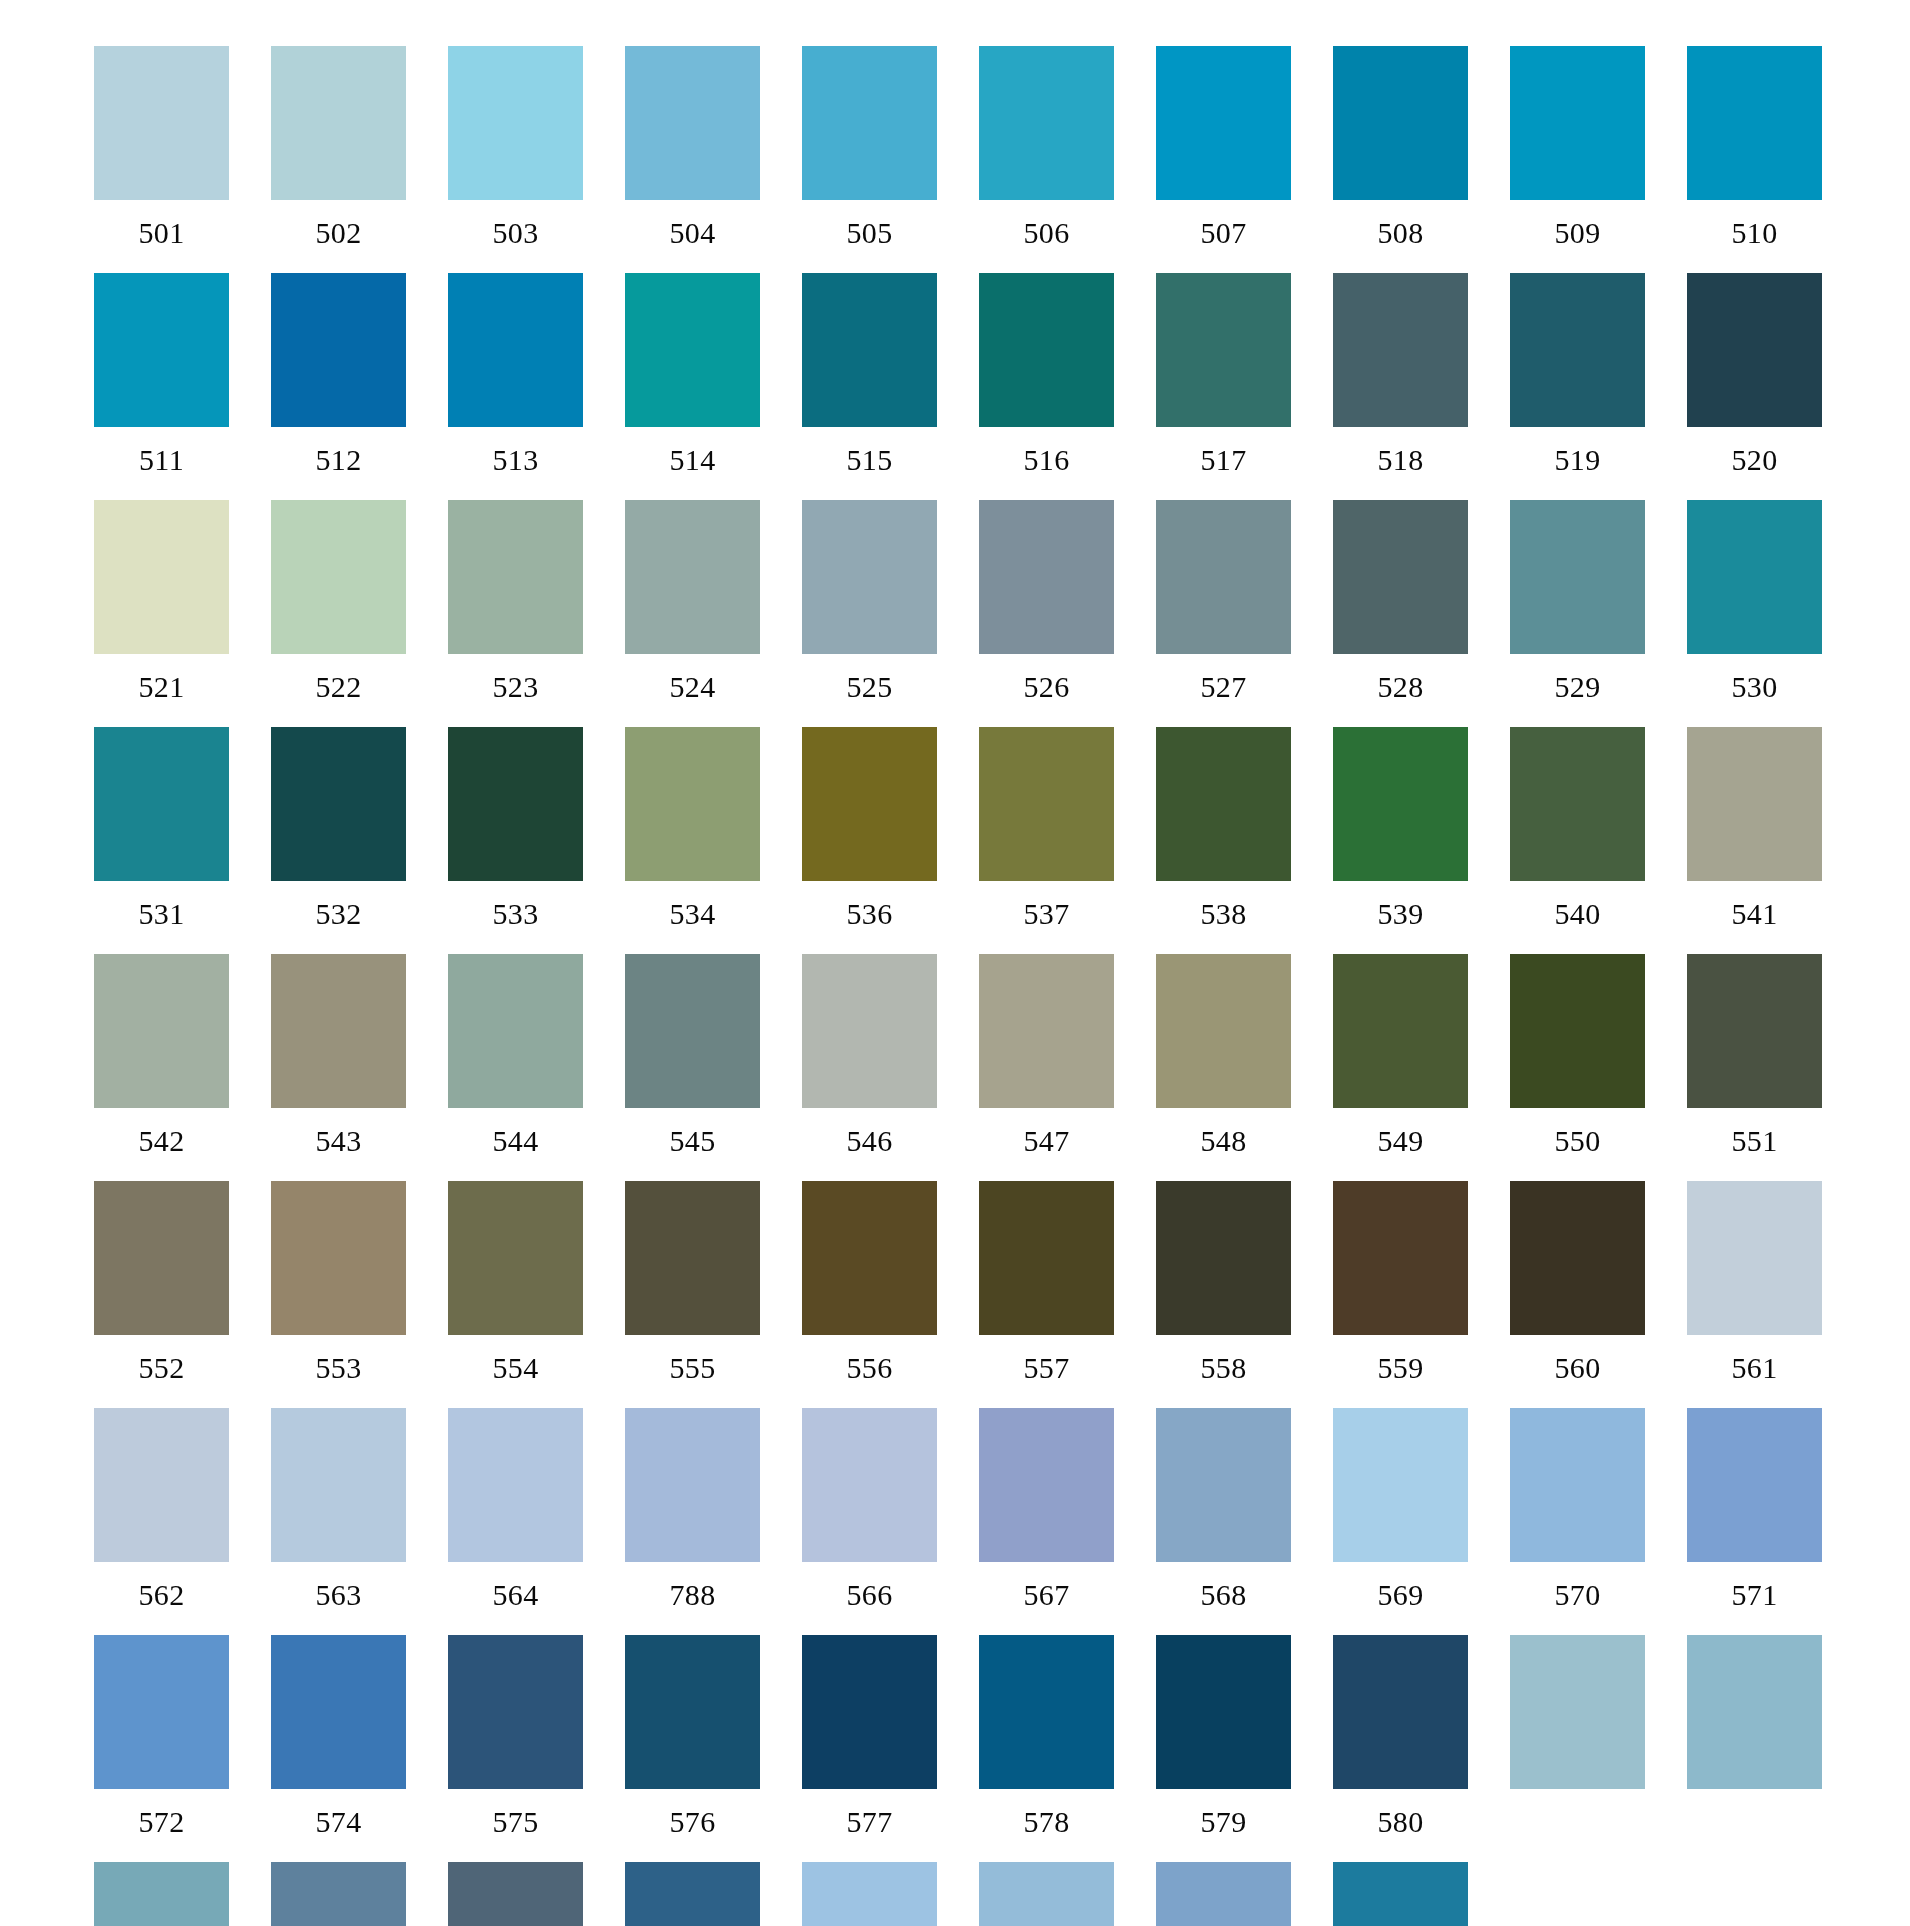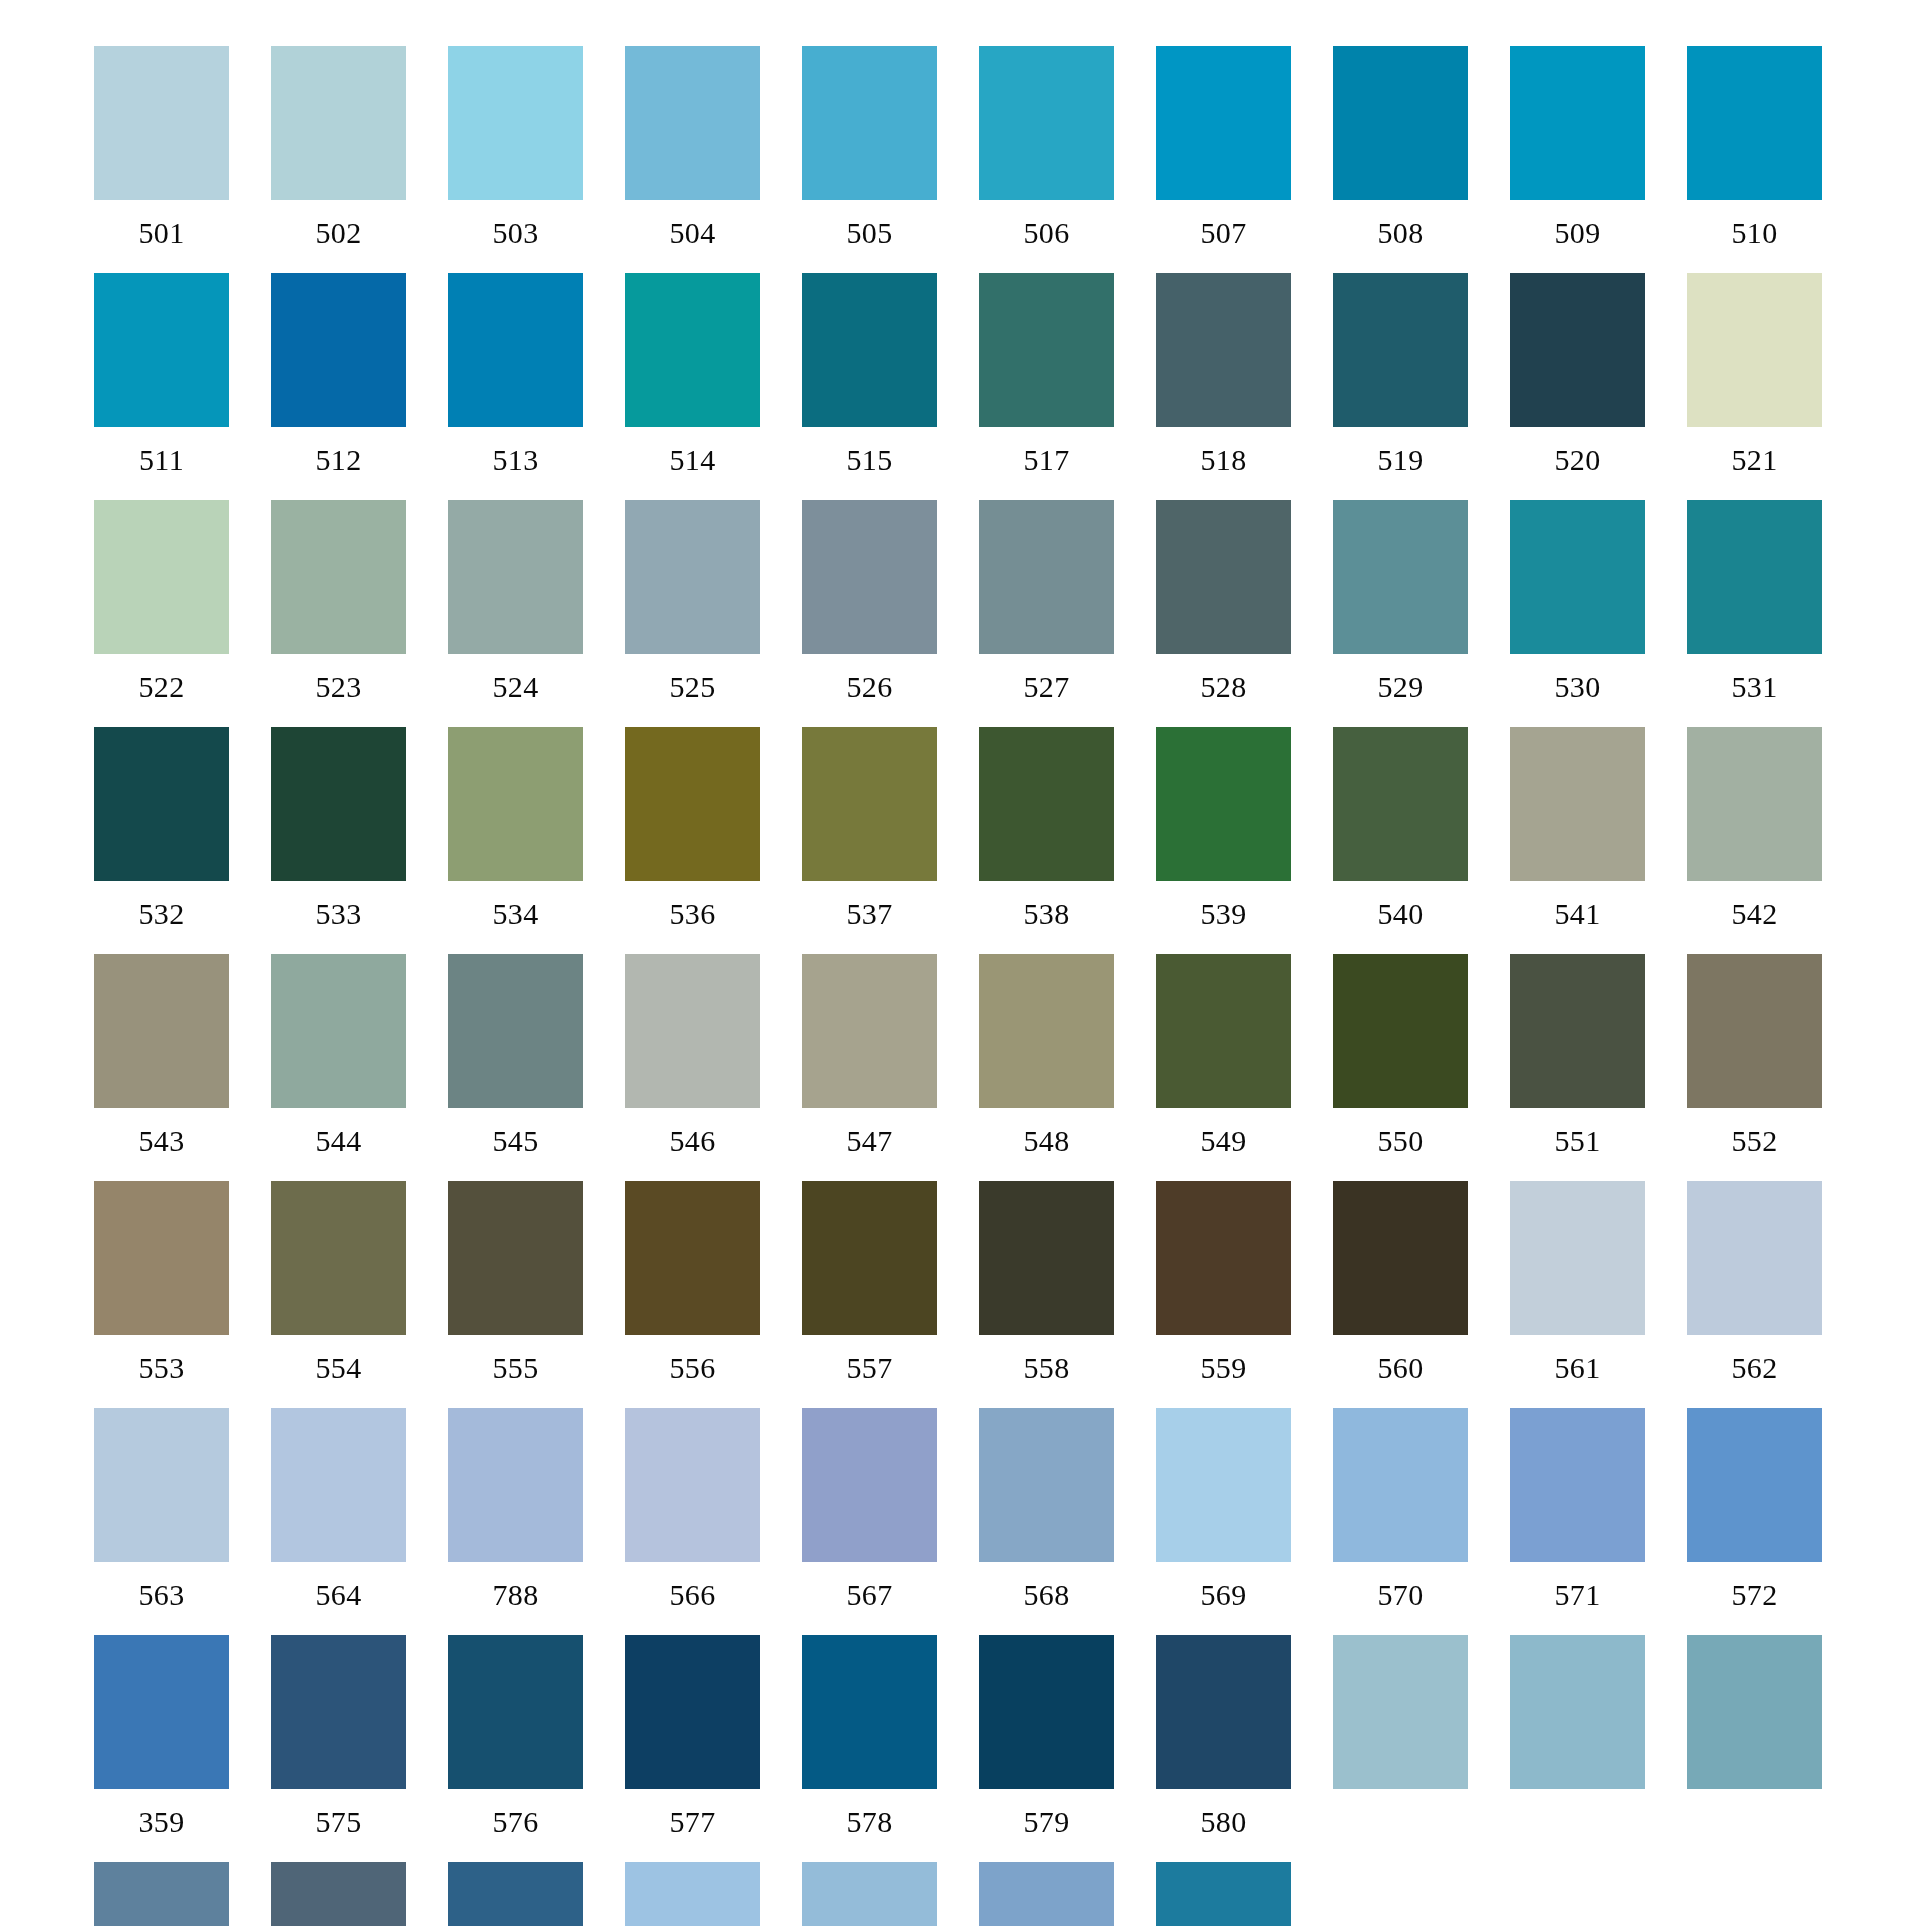--- a/index.html
+++ b/index.html
@@ -113,20 +113,24 @@
       </div>
       <div class="swatch-cell">
         <div class="swatch-chip" style="background-color: rgb(6, 154, 156);"></div>
         <div class="swatch-label">514</div>
       </div>
       <div class="swatch-cell">
         <div class="swatch-chip" style="background-color: rgb(11, 109, 128);"></div>
         <div class="swatch-label">515</div>
       </div>
       <div class="swatch-cell">
+        <div class="swatch-chip" style="background-color: rgb(10, 111, 107);"></div>
+        <div class="swatch-label">516</div>
+      </div>
+      <div class="swatch-cell">
         <div class="swatch-chip" style="background-color: rgb(50, 112, 106);"></div>
         <div class="swatch-label">517</div>
       </div>
       <div class="swatch-cell">
         <div class="swatch-chip" style="background-color: rgb(69, 97, 105);"></div>
         <div class="swatch-label">518</div>
       </div>
       <div class="swatch-cell">
         <div class="swatch-chip" style="background-color: rgb(31, 92, 107);"></div>
         <div class="swatch-label">519</div>
@@ -334,21 +338,21 @@
       <div class="swatch-cell">
         <div class="swatch-chip" style="background-color: rgb(123, 160, 210);"></div>
         <div class="swatch-label">571</div>
       </div>
       <div class="swatch-cell">
         <div class="swatch-chip" style="background-color: rgb(94, 148, 205);"></div>
         <div class="swatch-label">572</div>
       </div>
       <div class="swatch-cell">
         <div class="swatch-chip" style="background-color: rgb(58, 119, 181);"></div>
-        <div class="swatch-label">359</div>
+        <div class="swatch-label">574</div>
       </div>
       <div class="swatch-cell">
         <div class="swatch-chip" style="background-color: rgb(44, 84, 121);"></div>
         <div class="swatch-label">575</div>
       </div>
       <div class="swatch-cell">
         <div class="swatch-chip" style="background-color: rgb(22, 80, 111);"></div>
         <div class="swatch-label">576</div>
       </div>
       <div class="swatch-cell">

